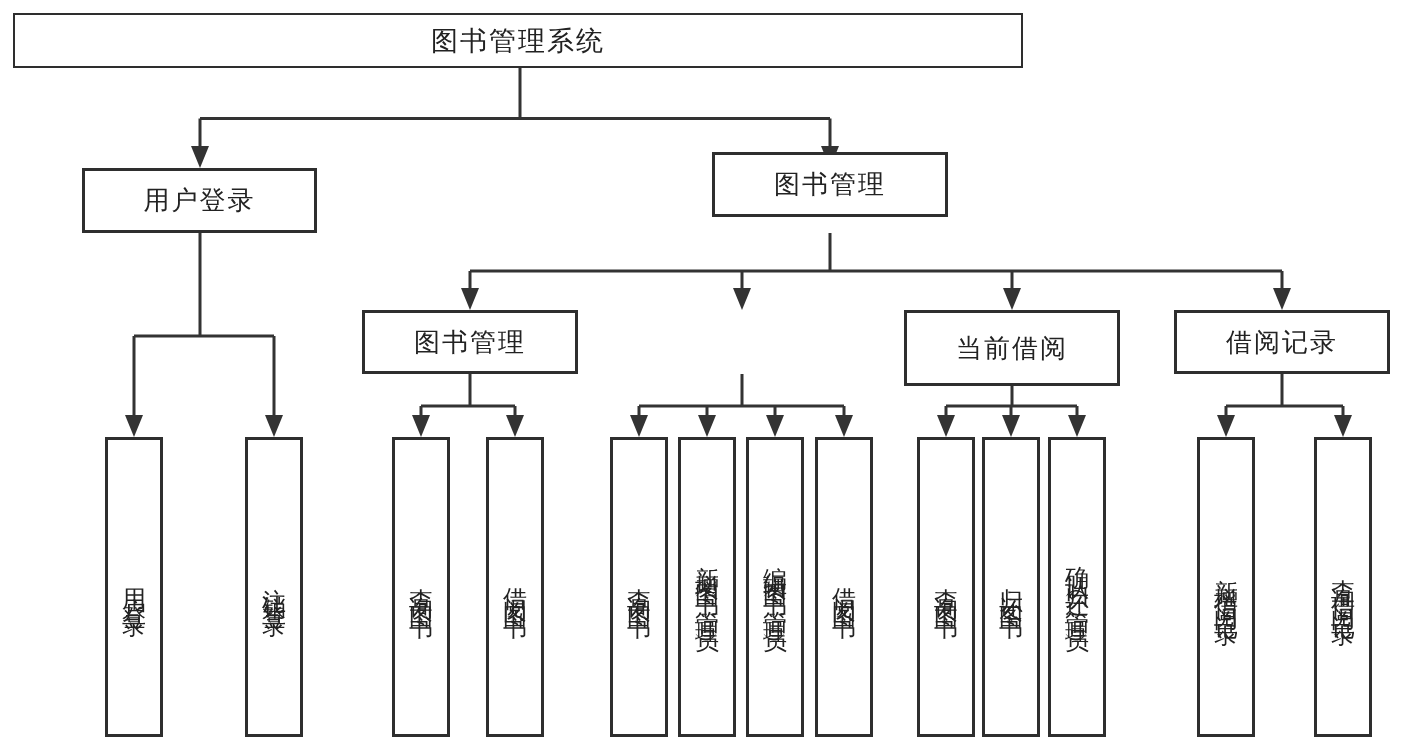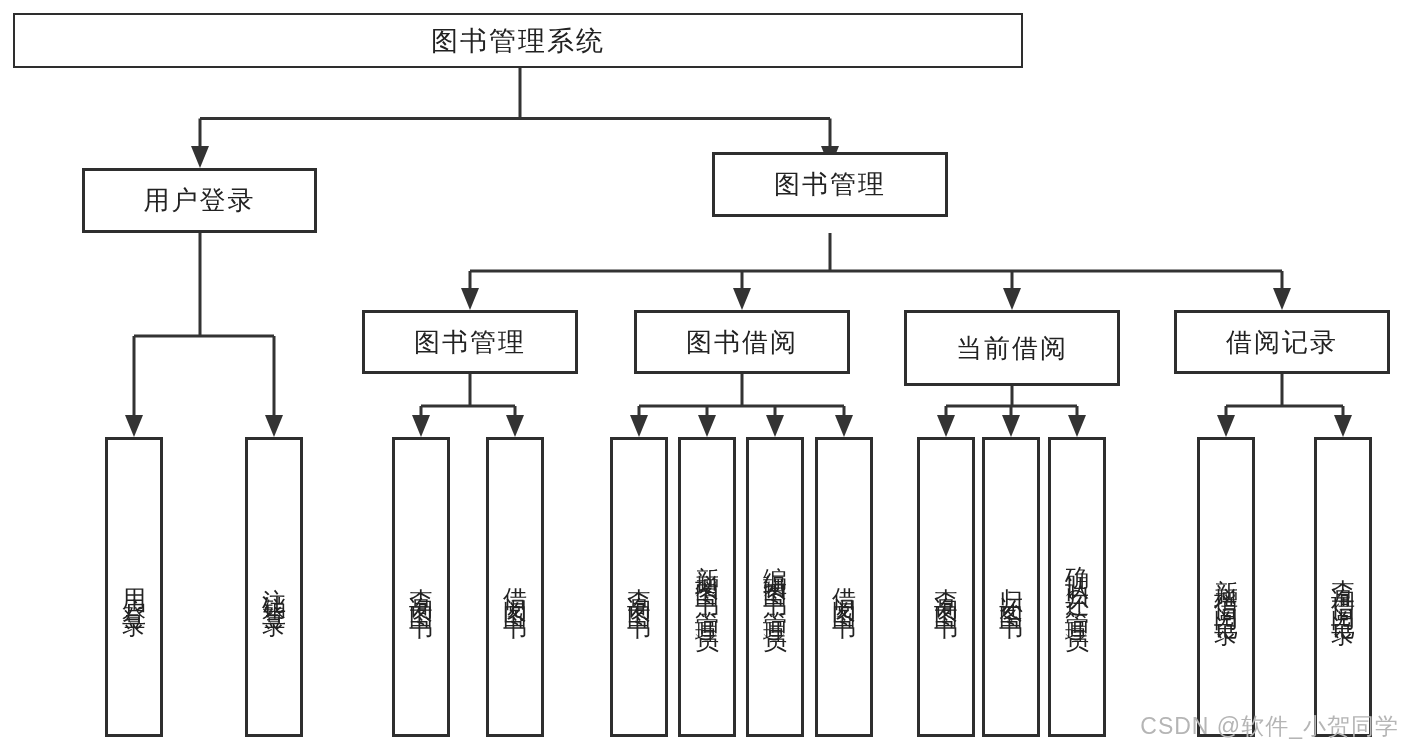--- a/index.html
+++ b/index.html
@@ -99,23 +99,20 @@
   <div class="box h" style="left:82px;top:168px;width:235px;height:65px">
     <span class="lbl">用户登录</span>
   </div>
   <div class="box h" style="left:712px;top:152px;width:236px;height:65px">
     <span class="lbl">图书管理</span>
   </div>
 
   <div class="box h" style="left:362px;top:310px;width:216px;height:64px">
     <span class="lbl">图书管理</span>
   </div>
-  <div class="box h" style="left:634px;top:310px;width:216px;height:64px">
-    <span class="lbl">图书借阅</span>
-  </div>
   <div class="box h" style="left:904px;top:310px;width:216px;height:76px">
     <span class="lbl">当前借阅</span>
   </div>
   <div class="box h" style="left:1174px;top:310px;width:216px;height:64px">
     <span class="lbl">借阅记录</span>
   </div>
 
   <div class="box v" style="left:105px;top:437px;width:58px;height:300px">
     <span class="lbl">用户登录</span>
   </div>
@@ -153,15 +150,14 @@
     <span class="lbl">确认归还（管理员）</span>
   </div>
 
   <div class="box v" style="left:1197px;top:437px;width:58px;height:300px">
     <span class="lbl">新增借阅记录</span>
   </div>
   <div class="box v" style="left:1314px;top:437px;width:58px;height:300px">
     <span class="lbl">查询借阅记录</span>
   </div>
 
-  <div class="watermark">CSDN @软件_小贺同学</div>
 
 </div>
 
 </body></html>

